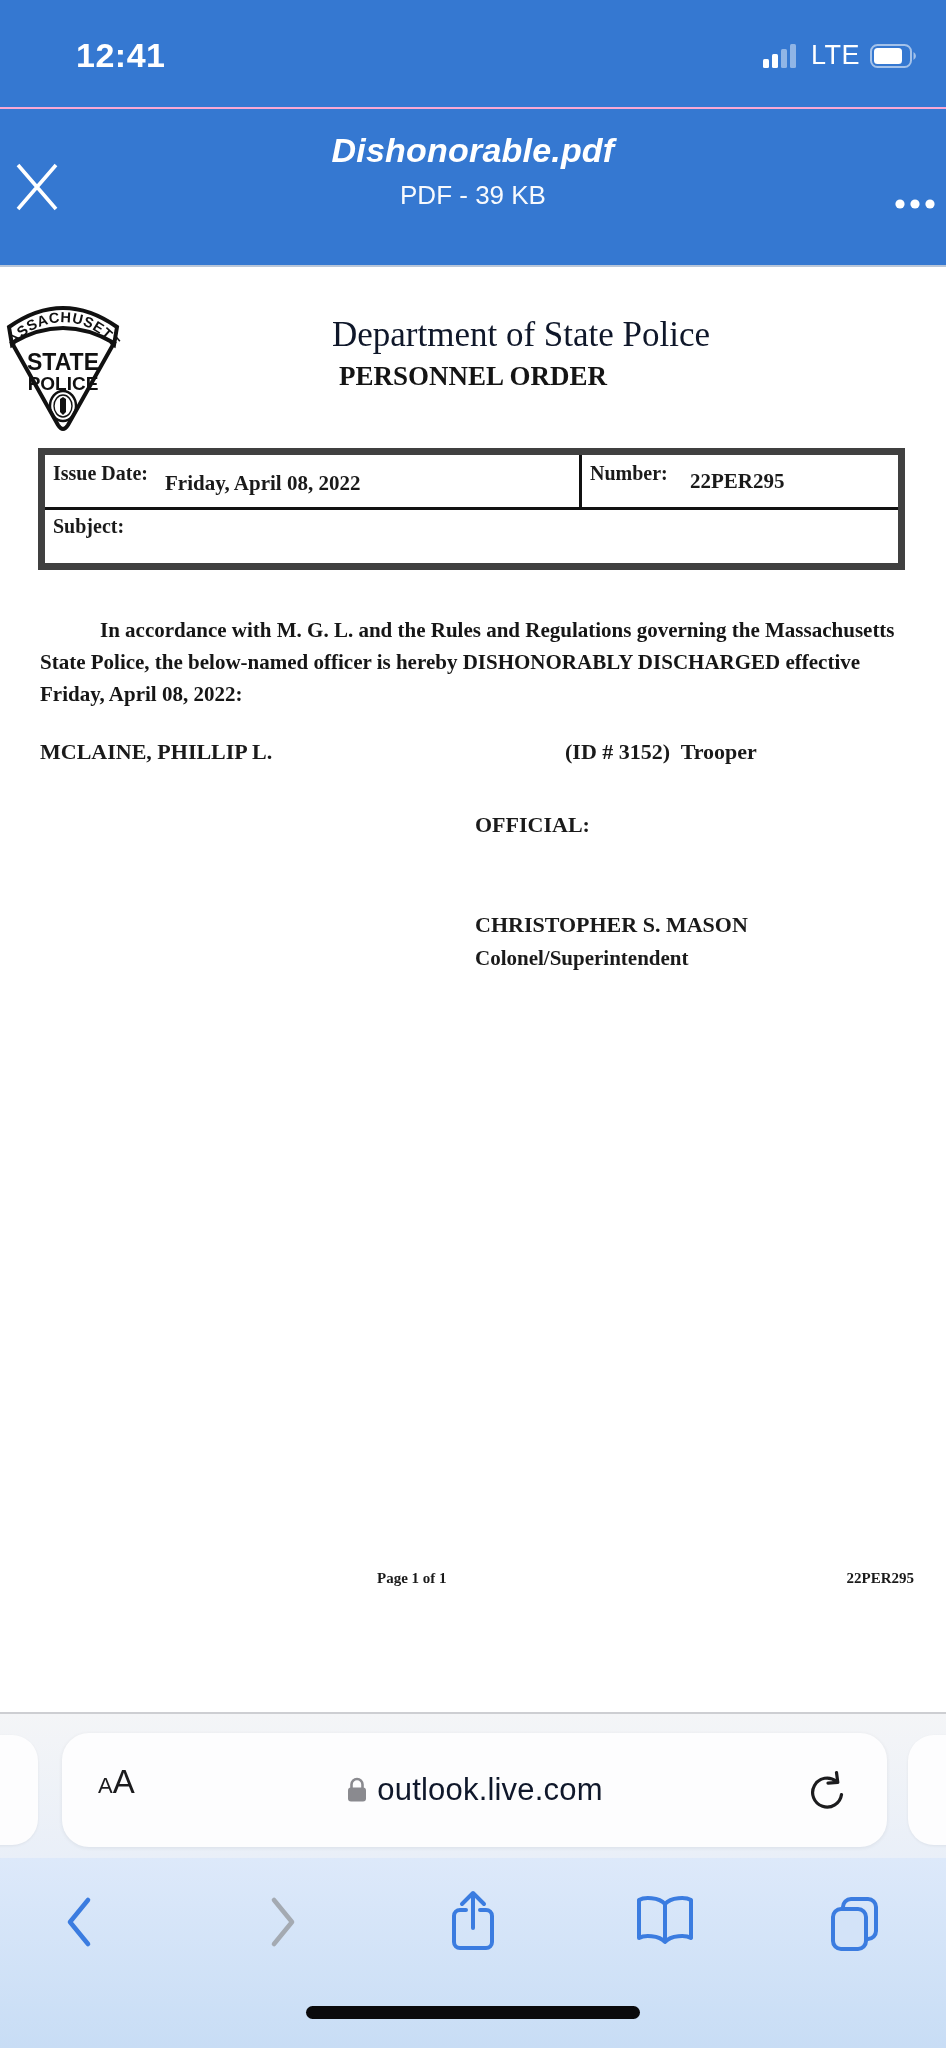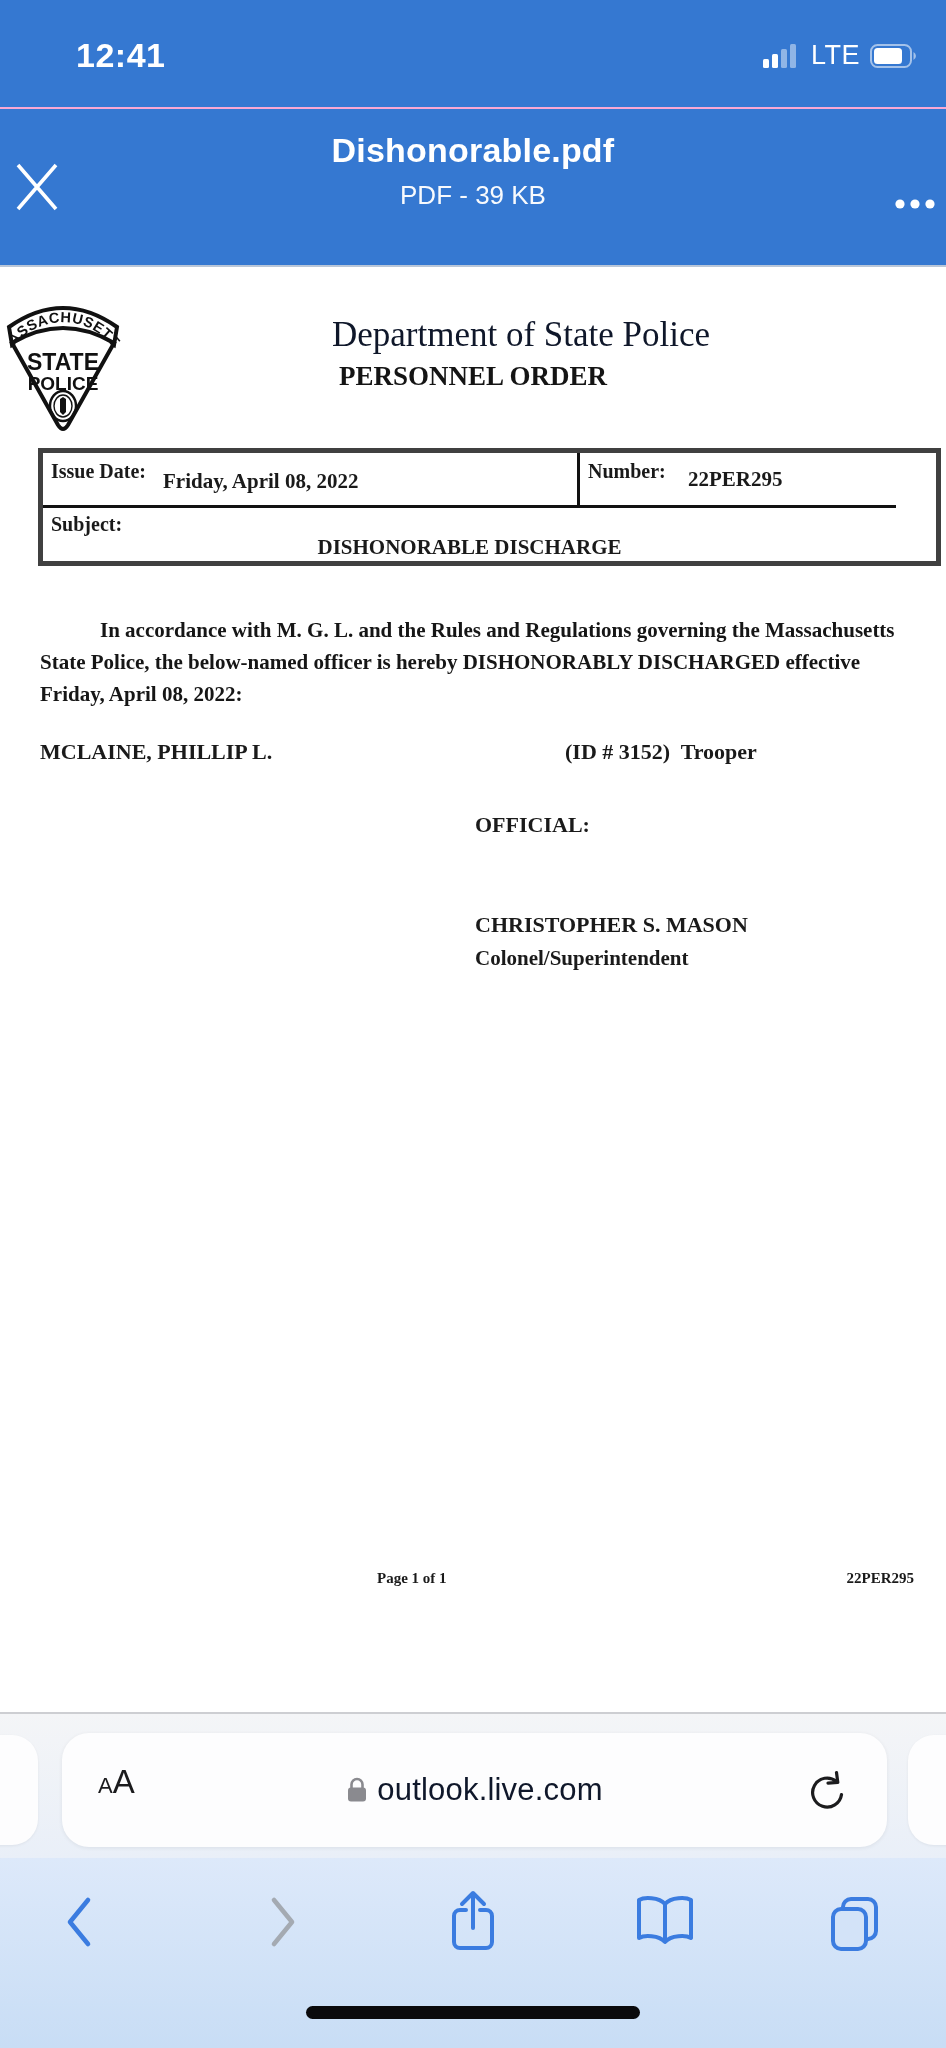--- a/index.html
+++ b/index.html
@@ -19,34 +19,34 @@
   .status-right{
     position:absolute;right:28px;top:40px;display:flex;align-items:center;gap:10px;
   }
   .lte{color:#fff;font-size:27px;font-weight:500;letter-spacing:.5px;}
   .viewer-header{
     position:absolute;left:0;top:109px;width:946px;height:156px;
     background:#3578d1;border-bottom:2px solid #b9c6d8;
   }
   .close-btn{position:absolute;left:12px;top:52px;width:50px;height:52px;cursor:pointer;}
   .header-titles{position:absolute;left:0;top:22px;width:946px;text-align:center;color:#fff;}
-  .pdf-title{font-size:34px;font-weight:700;letter-spacing:.2px;}
+  .pdf-title{font-size:34px;font-weight:700;letter-spacing:.2px;font-style:italic;}
   .pdf-subtitle{font-size:26px;font-weight:400;margin-top:10px;opacity:.97;}
   .more-btn{position:absolute;right:2px;top:80px;width:56px;height:30px;}
   
   .doc{
     position:absolute;left:0;top:267px;width:946px;height:1445px;background:#fff;
     color:#1a1a1a;font-family:"Liberation Serif",serif;
   }
   .badge{position:absolute;left:2px;top:26px;}
   .doc-title{position:absolute;left:0;top:48px;width:946px;text-align:center;
     font-size:35px;font-weight:400;color:#0f172a;padding-left:48px;}
   .doc-subtitle{position:absolute;left:0;top:94px;width:946px;text-align:center;
     font-size:27px;font-weight:700;color:#141414;}
-  .tbl{position:absolute;left:38px;top:181px;width:853px;height:108px;border:5px solid #404040;padding-left:40px;}
+  .tbl{position:absolute;left:38px;top:181px;width:853px;height:108px;border:7px solid #404040;}
   .tbl-row1{position:absolute;left:0;top:0;width:853px;height:52px;border-bottom:3px solid #111;}
   .tbl-vdiv{position:absolute;left:534px;top:0;width:3px;height:52px;background:#111;}
   .lbl{font-size:20px;font-weight:700;}
   .val{font-size:21px;font-weight:700;}
   .issue-lbl{position:absolute;left:8px;top:7px;}
   .issue-val{position:absolute;left:120px;top:16px;}
   .num-lbl{position:absolute;left:545px;top:7px;}
   .num-val{position:absolute;left:645px;top:14px;}
   .subj-lbl{position:absolute;left:8px;top:60px;}
   .subj-val{position:absolute;left:0;top:82px;width:853px;text-align:center;}
@@ -155,21 +155,20 @@
     <div class="doc-subtitle">PERSONNEL ORDER</div>
 
     <div class="tbl">
       <div class="tbl-row1"></div>
       <div class="tbl-vdiv"></div>
       <span class="lbl issue-lbl">Issue Date:</span>
       <span class="val issue-val">Friday, April 08, 2022</span>
       <span class="lbl num-lbl">Number:</span>
       <span class="val num-val">22PER295</span>
       <span class="lbl subj-lbl">Subject:</span>
-      <span class="val subj-val">DISHONORABLE DISCHARGE</span>
     </div>
 
     <div class="body-par">In accordance with M. G. L. and the Rules and Regulations governing the Massachusetts State Police, the below-named officer is hereby DISHONORABLY DISCHARGED effective Friday, April 08, 2022:</div>
 
     <div class="name-row">
       <span>MCLAINE, PHILLIP L.</span>
       <span class="officer-id">(ID # 3152)  Trooper</span>
     </div>
 
     <div class="official">OFFICIAL:</div>

